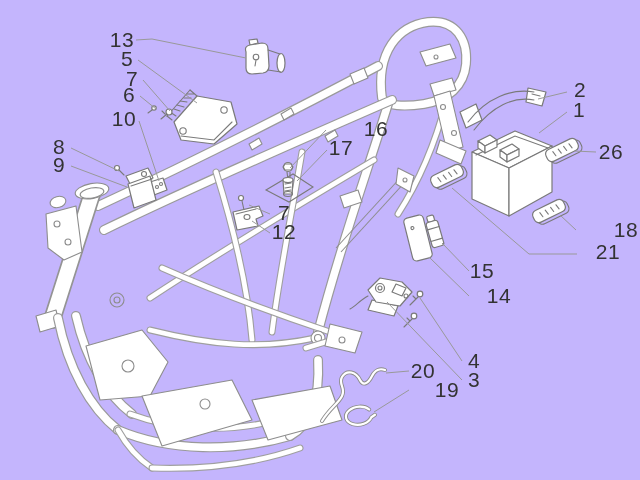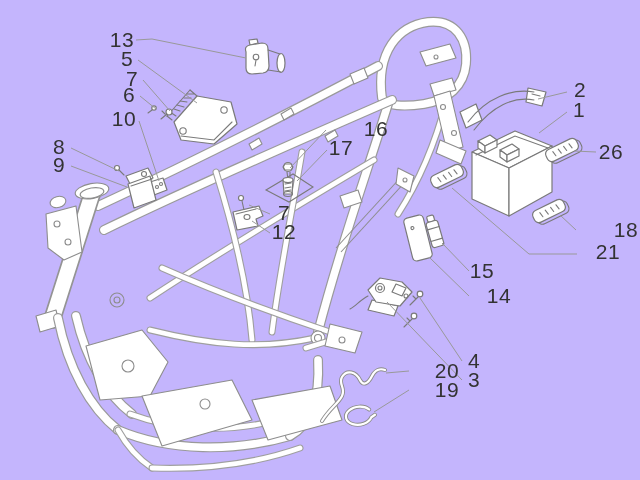--- a/index.html
+++ b/index.html
@@ -300,16 +300,16 @@
       <div class="callout" style="left: 284px; top: 232px; color: rgb(51, 51, 51);">12</div>
       <div class="callout" style="left: 580px; top: 90px; color: rgb(51, 51, 51);">2</div>
       <div class="callout" style="left: 579px; top: 110px; color: rgb(51, 51, 51);">1</div>
       <div class="callout" style="left: 611px; top: 152px; color: rgb(51, 51, 51);">26</div>
       <div class="callout" style="left: 590px; top: 230px; color: rgb(51, 51, 51); margin-left: 36px;">18</div>
       <div class="callout" style="left: 592px; top: 252px; color: rgb(51, 51, 51); margin-left: 16px;">21</div>
       <div class="callout" style="left: 482px; top: 271px; color: rgb(51, 51, 51);">15</div>
       <div class="callout" style="left: 499px; top: 296px; color: rgb(51, 51, 51);">14</div>
       <div class="callout" style="left: 474px; top: 361px; color: rgb(51, 51, 51);">4</div>
       <div class="callout" style="left: 474px; top: 380px; color: rgb(51, 51, 51);">3</div>
-      <div class="callout" style="left: 423px; top: 371px; color: rgb(51, 51, 51); margin-left: 24px;">20</div>
+      <div class="callout" style="left: 423px; top: 371px; color: rgb(51, 51, 51);">20</div>
       <div class="callout" style="left: 423px; top: 390px; color: rgb(51, 51, 51); margin-left: 24px;">19</div>
     </div>
 </div>
 
 </body></html>

